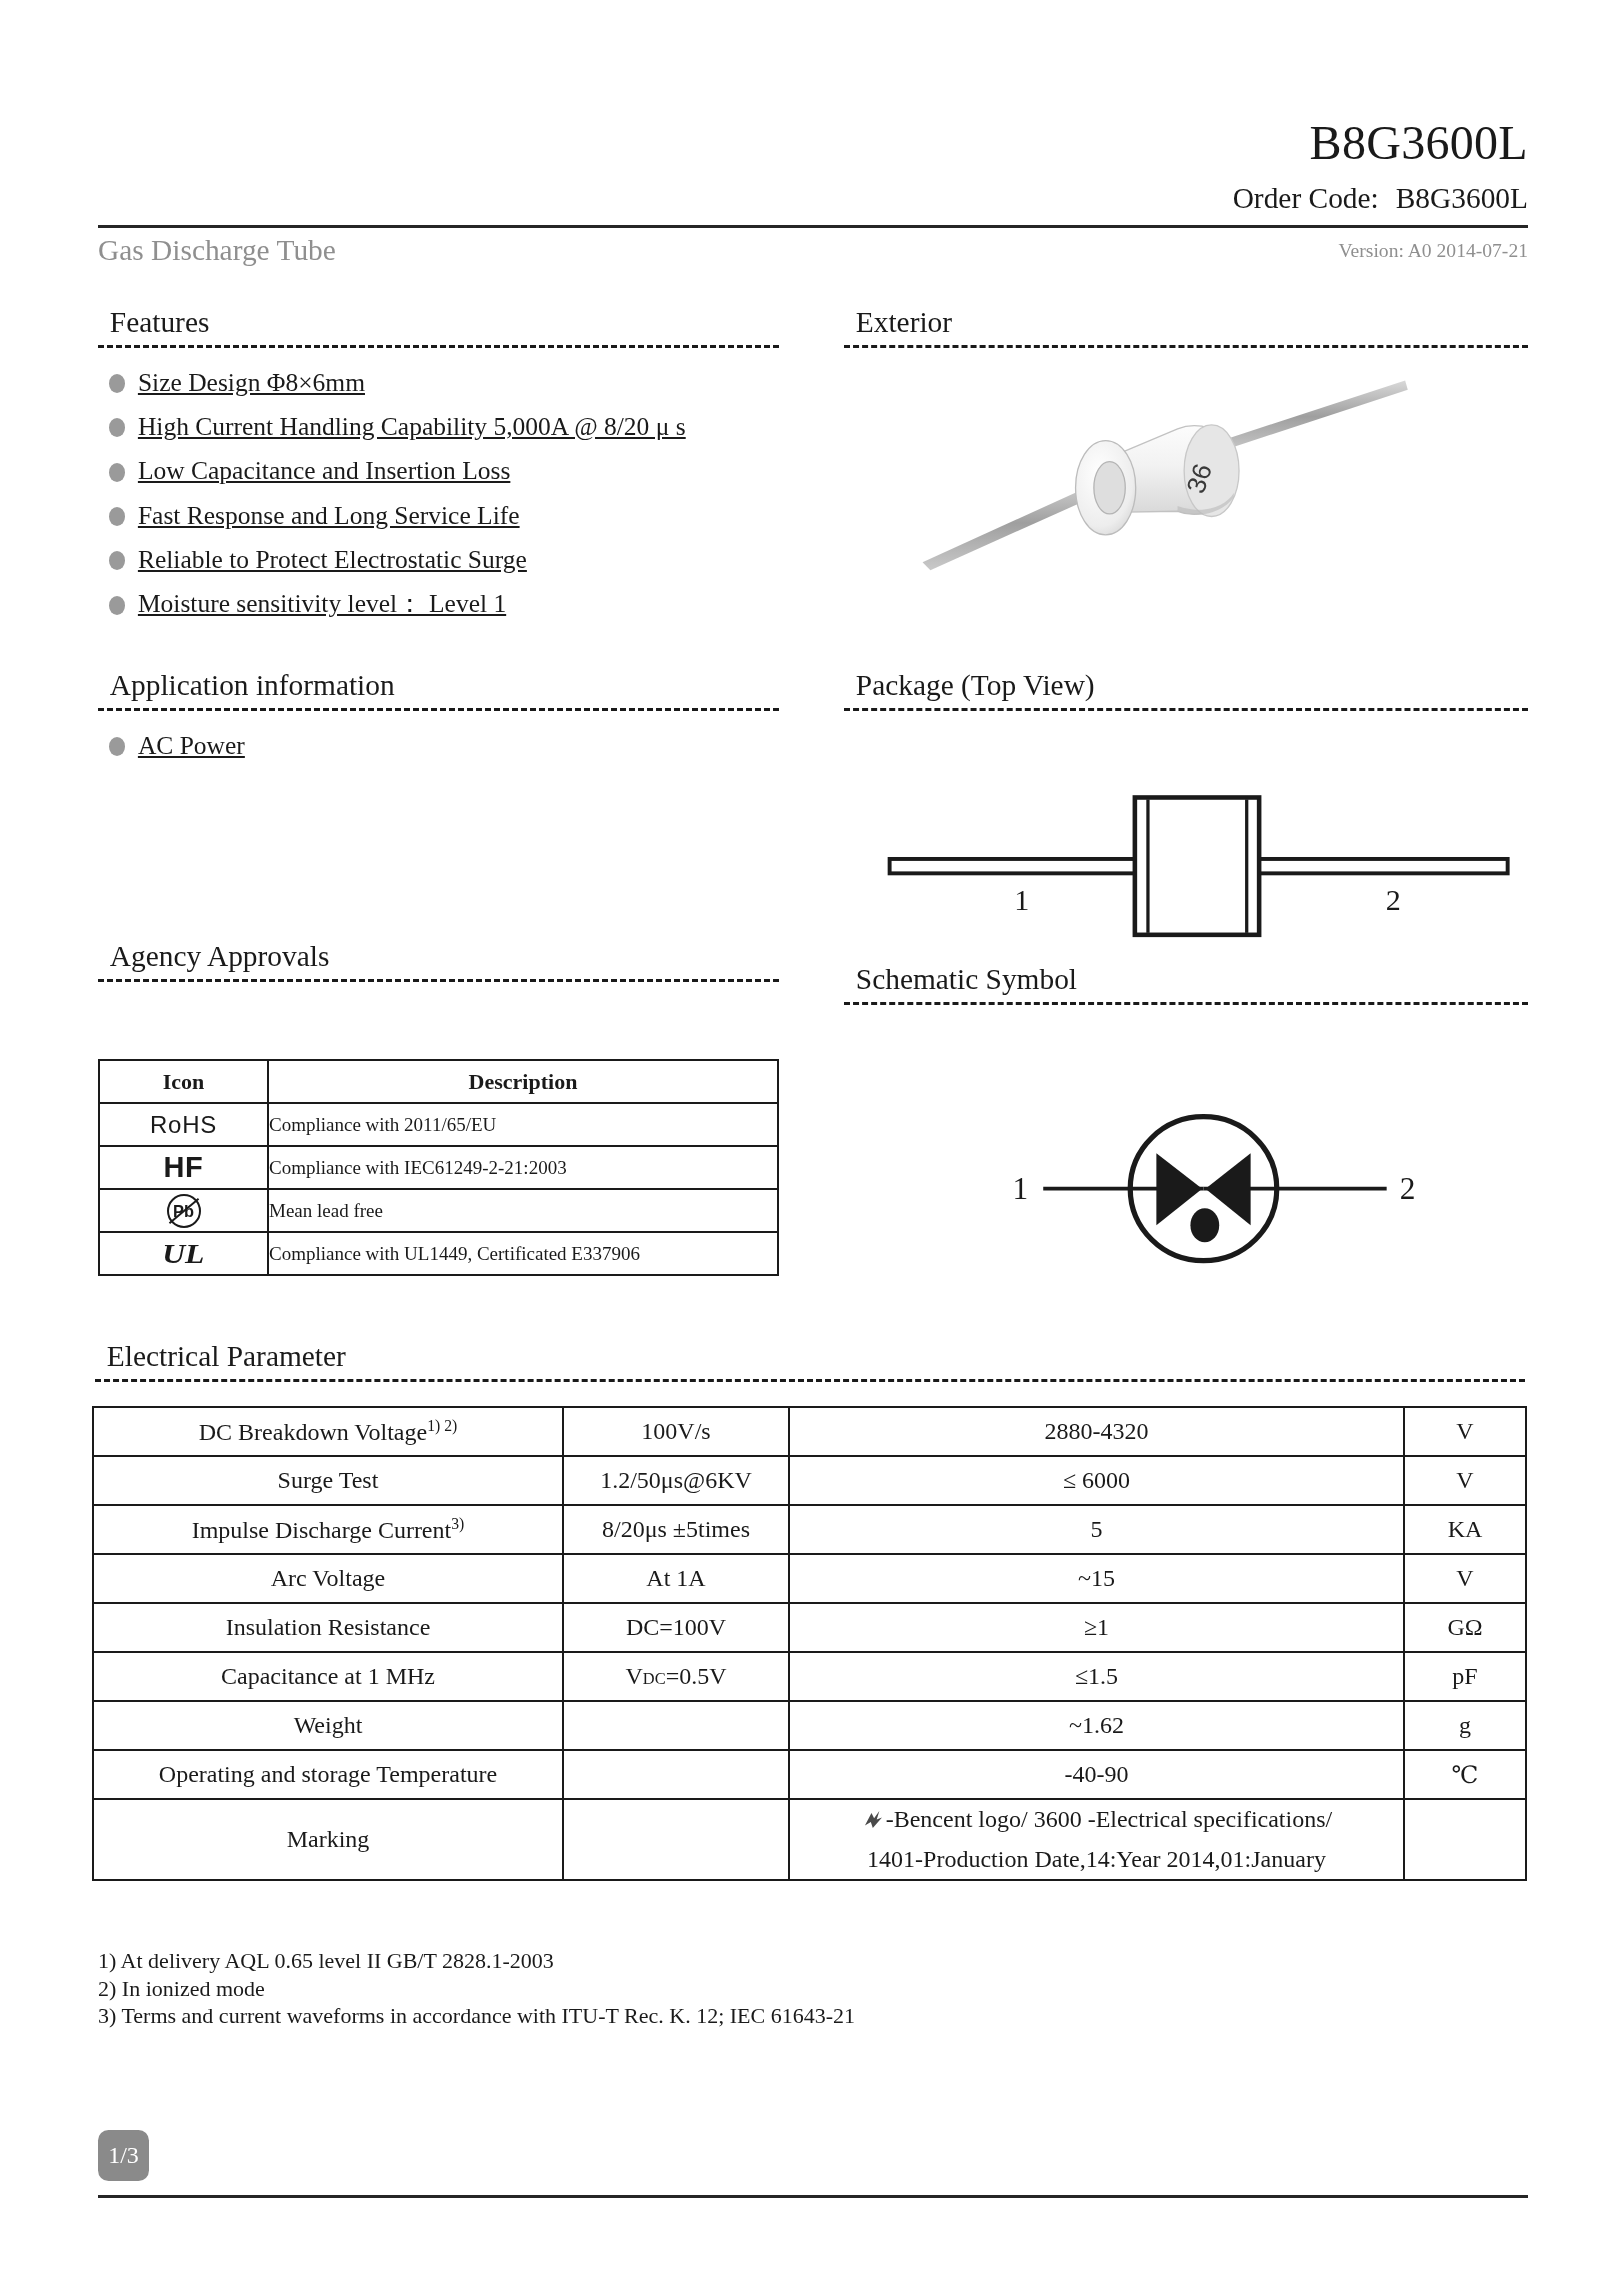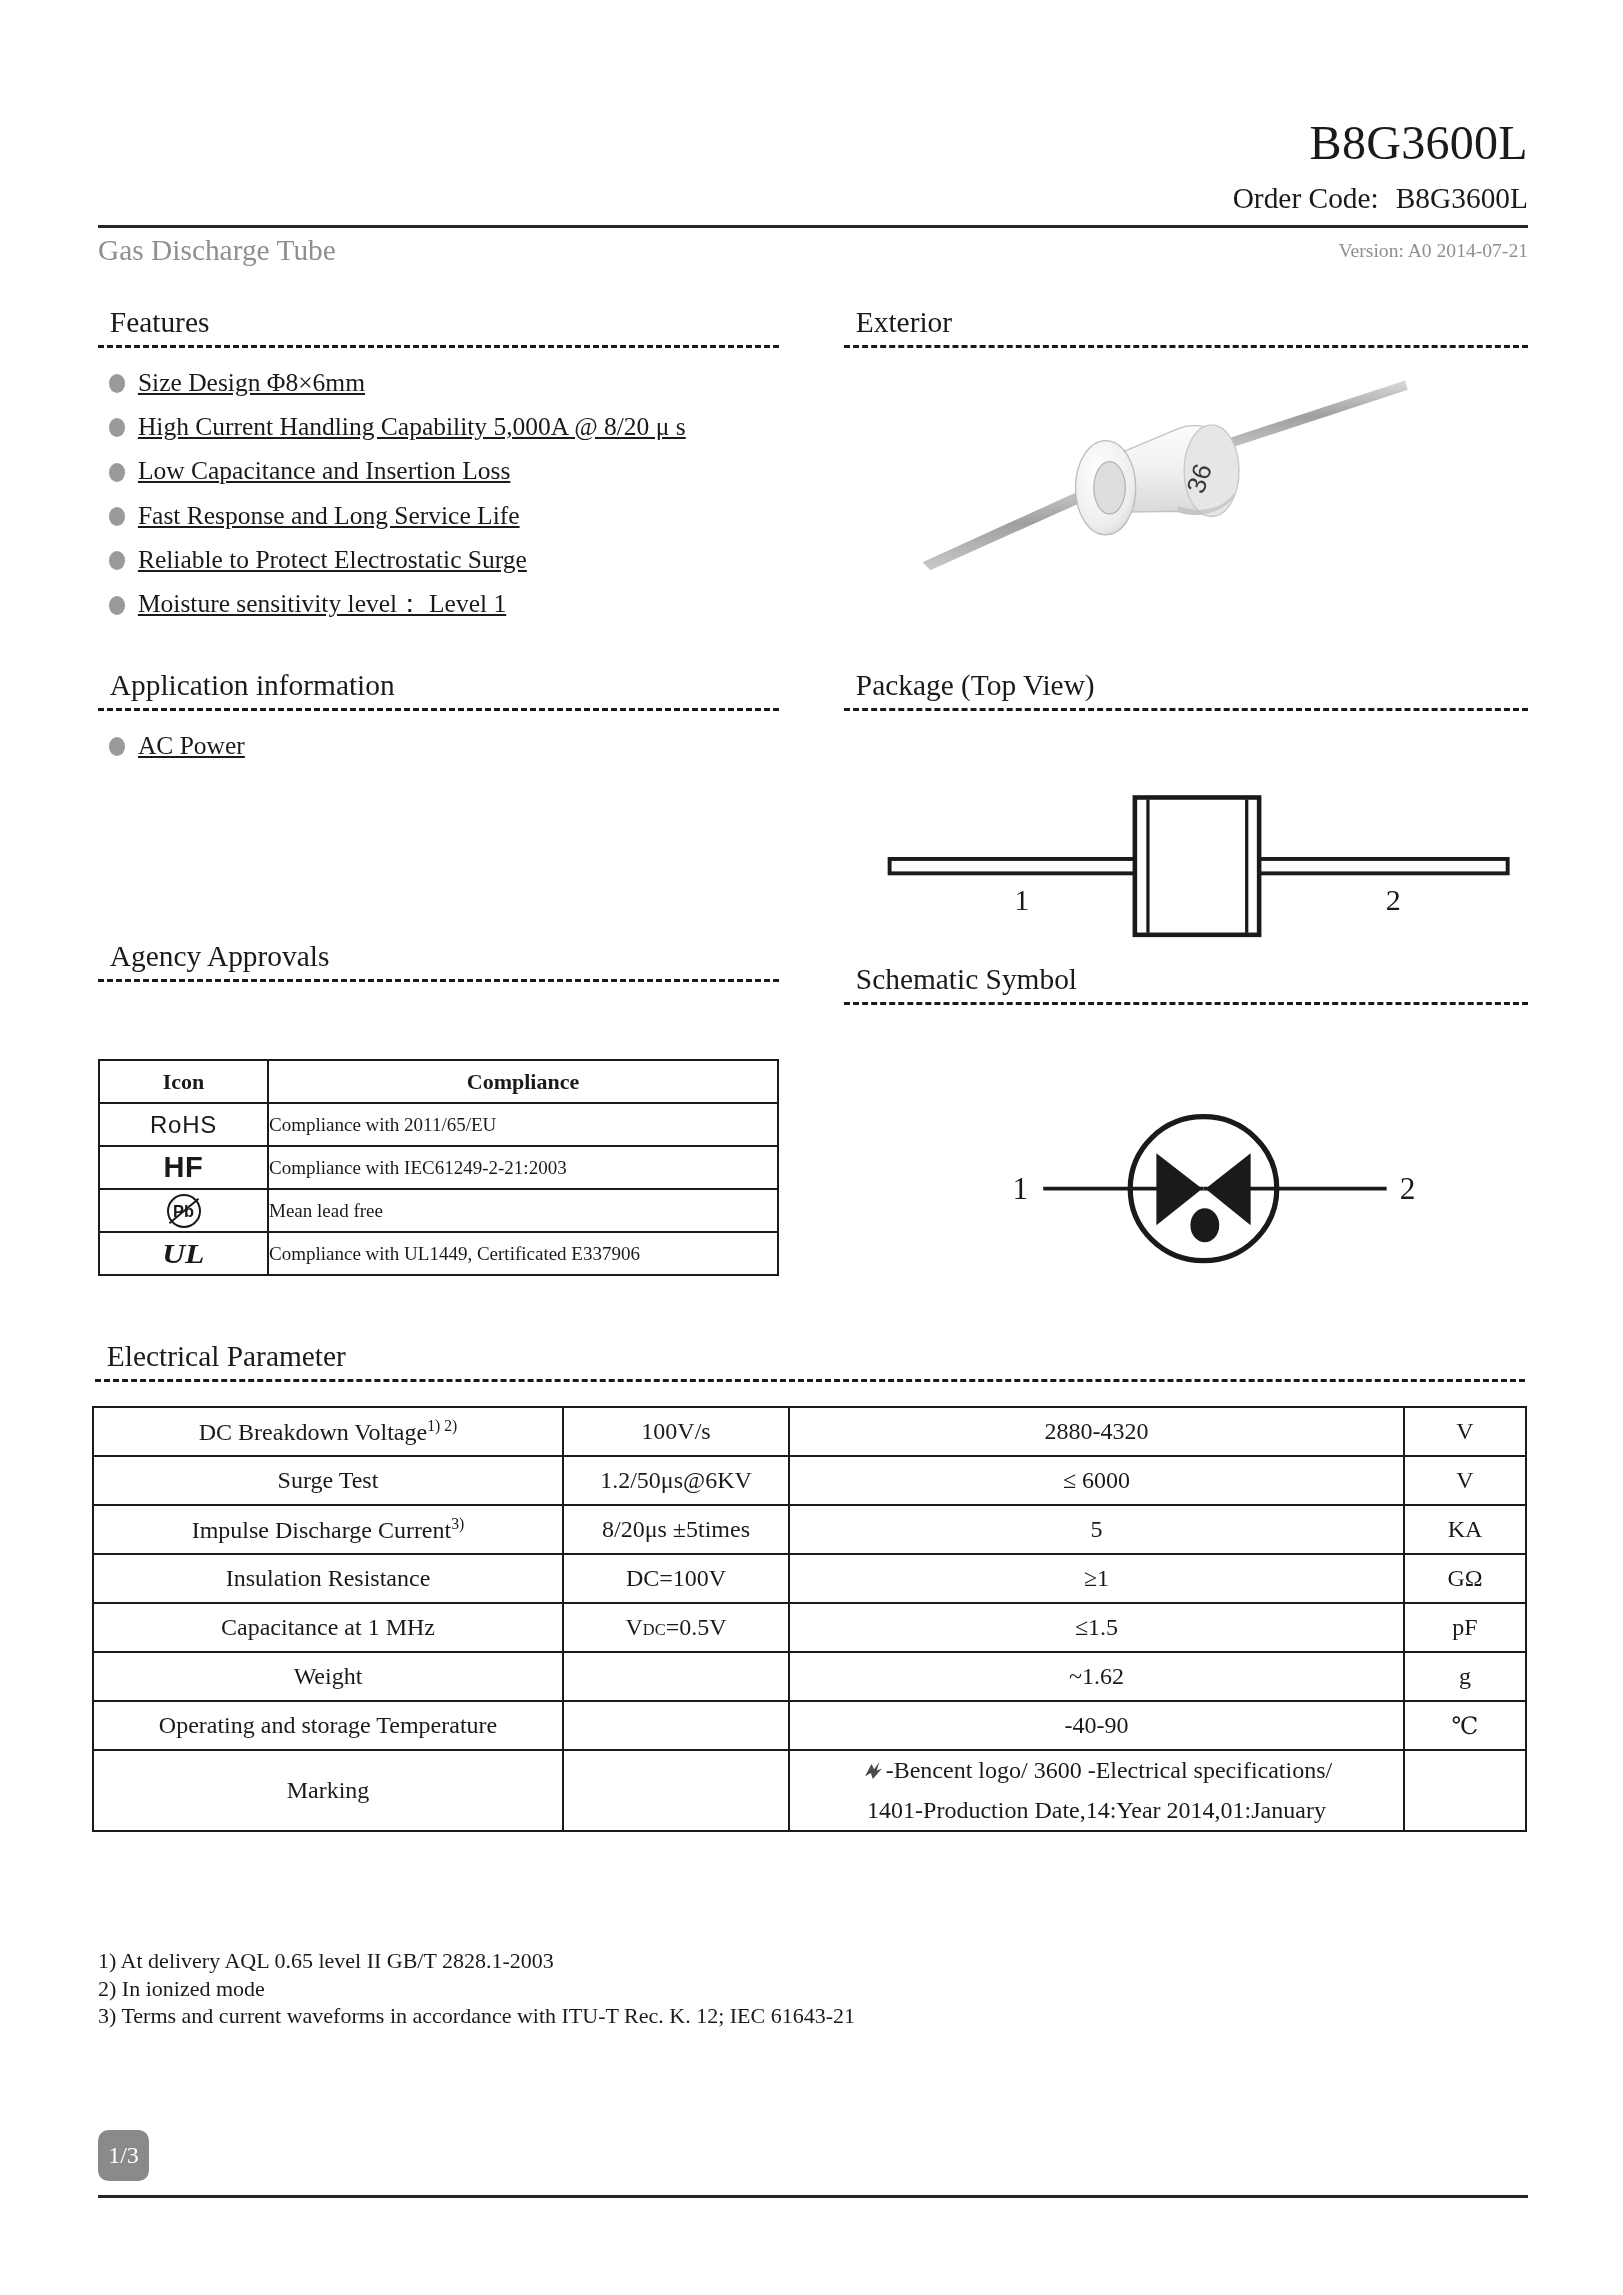--- a/index.html
+++ b/index.html
@@ -422,21 +422,21 @@
 
   <div class="sec" style="left:98px; top:940px; width:681px;">
     <div class="sec-title">Agency Approvals</div>
     <div class="sec-dash"></div>
   </div>
 
   <table class="agency-table">
     <tbody>
       <tr>
         <th class="agency-icon-cell">Icon</th>
-        <th>Compliance</th>
+        <th>Description</th>
       </tr>
       <tr>
         <td class="agency-icon-cell">
           <span class="ico-rohs">RoHS</span>
         </td>
         <td class="agency-desc-cell">Compliance with 2011/65/EU</td>
       </tr>
       <tr>
         <td class="agency-icon-cell">
           <span class="ico-hf">HF</span>
@@ -509,20 +509,26 @@
         <td>Surge Test</td>
         <td>1.2/50μs@6KV</td>
         <td>≤ 6000</td>
         <td>V</td>
       </tr>
       <tr>
         <td><span>Impulse Discharge Current</span><sup>3)</sup></td>
         <td>8/20μs ±5times</td>
         <td>5</td>
         <td>KA</td>
+      </tr>
+      <tr>
+        <td>Arc Voltage</td>
+        <td>At 1A</td>
+        <td>~15</td>
+        <td>V</td>
       </tr>
       <tr>
         <td>Insulation Resistance</td>
         <td>DC=100V</td>
         <td>≥1</td>
         <td>GΩ</td>
       </tr>
       <tr>
         <td>Capacitance at 1 MHz</td>
         <td><span>V</span><span class="small-caps-dc">DC</span><span>=0.5V</span></td>

